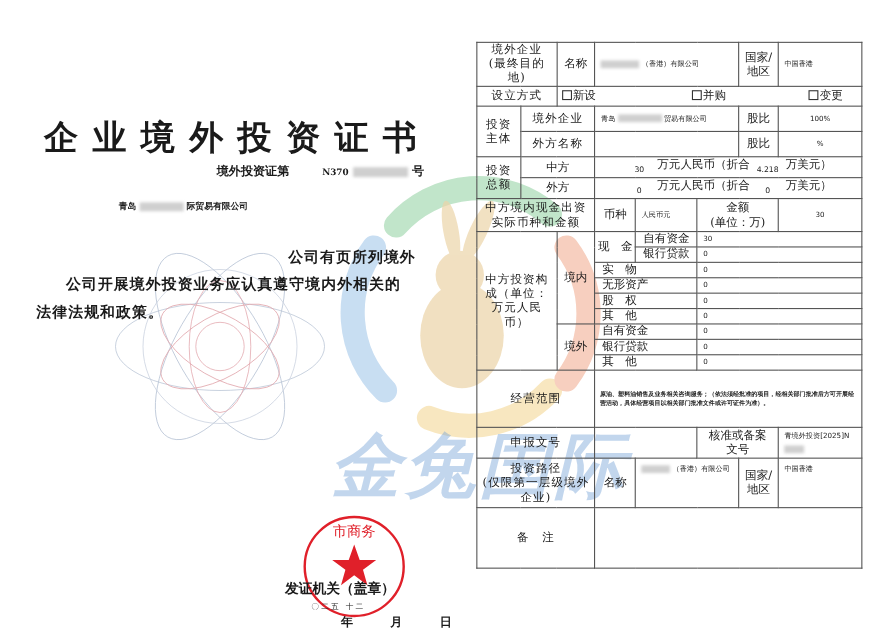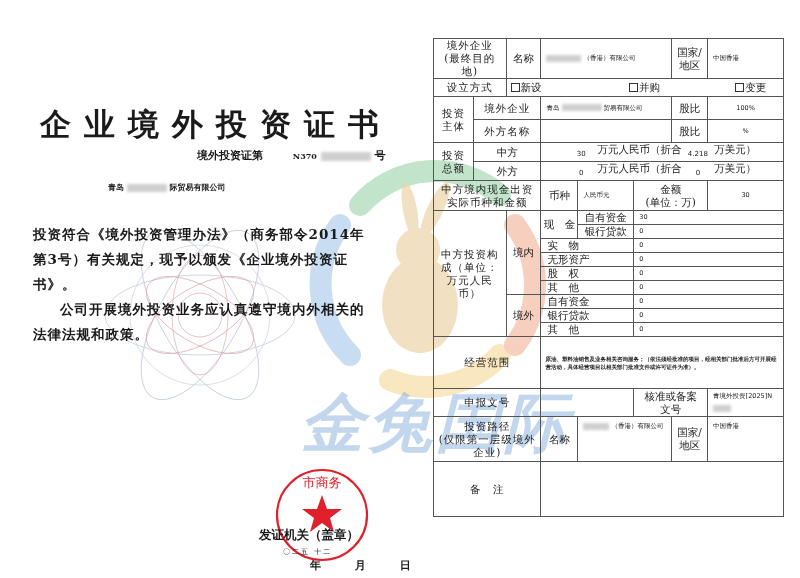--- a/index.html
+++ b/index.html
@@ -81,21 +81,21 @@
   <span>号</span>
 </div>
 
 <div class="company">
   <span>青岛</span>
   <span class="blur" style="width:40px;height:8px"></span>
   <span>际贸易有限公司</span>
 </div>
 
 <div class="body-text">
-  <p>投资符合《境外投资管理办法》（商务部令2014年第3号）有关规定，现予以颁发《企业境外投资证书》。</p>
+  <p class="p1-first">公司有页所列境外</p>
   <p class="indent">公司开展境外投资业务应认真遵守境内外相关的法律法规和政策。</p>
 </div>
 
 <div class="seal-block">
   <svg class="seal" viewBox="0 0 96 96">
     <circle cx="48" cy="48" r="45" fill="none" stroke="#e0202a" stroke-width="2.2"></circle>
     <polygon points="48,28 53,42 68,42 56,51 60,65 48,56 36,65 40,51 28,42 43,42" fill="#e0202a"></polygon>
     <text x="48" y="20" text-anchor="middle" font-size="13" fill="#e0202a" font-family="DejaVu Serif, serif">市商务</text>
   </svg>
   <div class="issuer">发证机关（盖章）</div>

